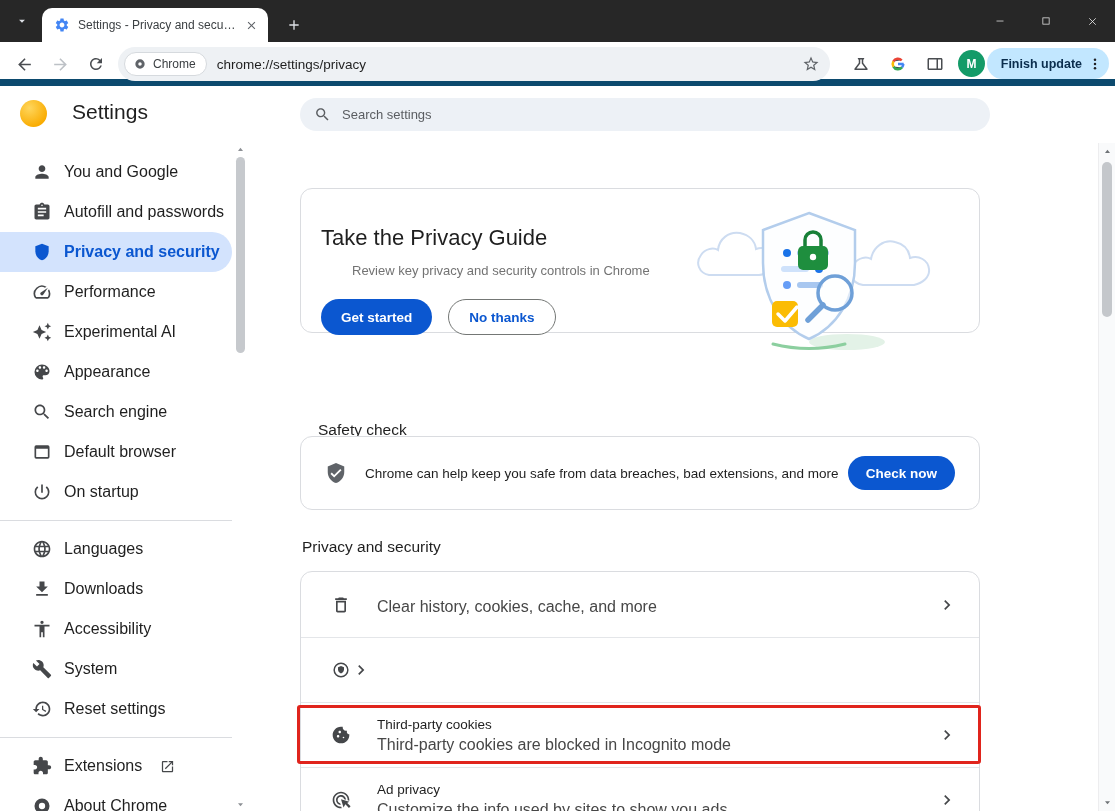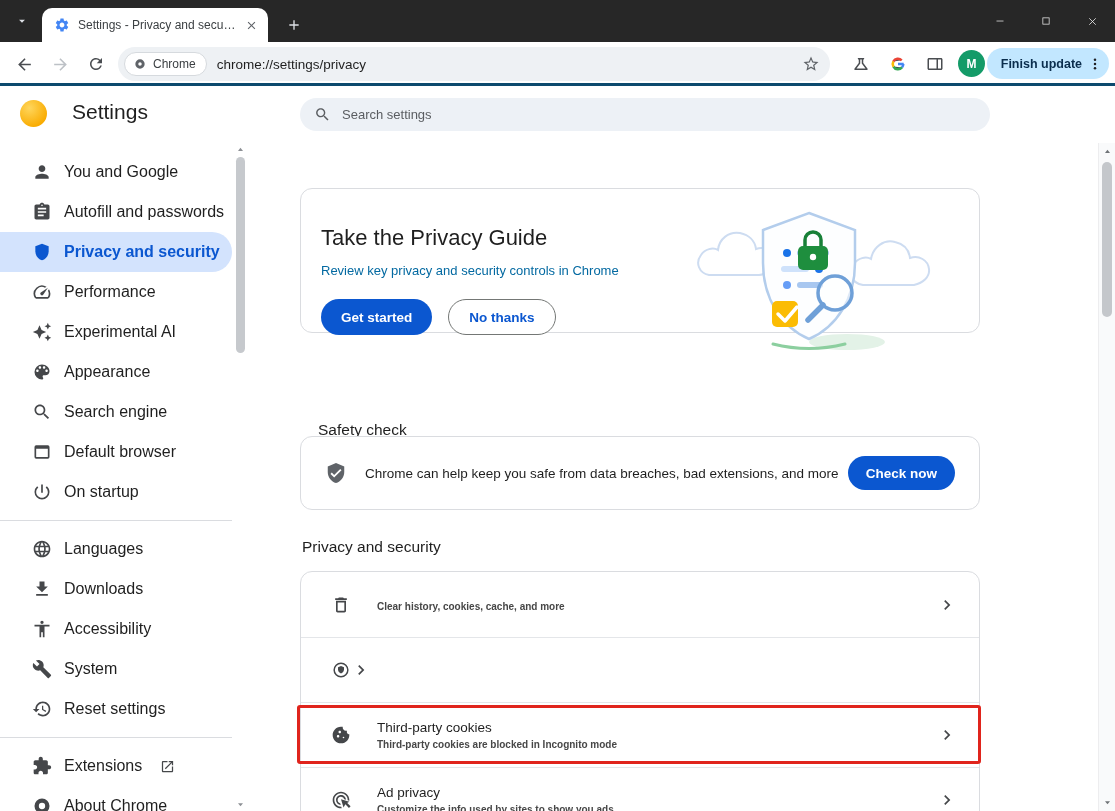--- a/index.html
+++ b/index.html
@@ -11,21 +11,21 @@
   .tabstrip{position:absolute;left:0;top:0;width:100%;height:42px;background:#272727;}
   .tsearch{position:absolute;left:8px;top:7px;width:28px;height:28px;border:none;background:transparent;color:#dee1e6;display:flex;align-items:center;justify-content:center;border-radius:14px;padding:0;}
   .tab{position:absolute;left:42px;top:8px;width:226px;height:34px;background:#fff;border-radius:10px 10px 0 0;display:flex;align-items:center;padding:0 8px 0 12px;}
   .tab-title{flex:1;font-size:12px;color:#3c4043;white-space:nowrap;overflow:hidden;text-overflow:ellipsis;margin:0 6px 0 8px;}
   .tclose{width:18px;height:18px;border:none;background:transparent;color:#5f6368;display:flex;align-items:center;justify-content:center;border-radius:9px;padding:0;}
   .newtab{position:absolute;left:281px;top:12px;width:26px;height:26px;border:none;background:transparent;color:#dee1e6;display:flex;align-items:center;justify-content:center;border-radius:13px;padding:0;}
   .wc{position:absolute;right:0;top:0;height:42px;display:flex;}
   .wcbtn{width:46px;height:42px;border:none;background:transparent;color:#eaeaea;display:flex;align-items:center;justify-content:center;padding:0;}
 
   
-  .toolbar{position:absolute;left:0;top:42px;width:100%;height:44px;background:#fff;border-bottom:3px solid #0c4a6e;}
+  .toolbar{position:absolute;left:0;top:42px;width:100%;height:44px;background:#fff;border-bottom:7px solid #0c4a6e;}
   .navbtn{position:absolute;top:4px;width:36px;height:36px;border:none;background:transparent;border-radius:18px;display:flex;align-items:center;justify-content:center;color:#4a4d51;padding:0;}
   .navbtn.disabled{color:#bdc1c6;}
   .omnibox{position:absolute;left:118px;top:5px;width:712px;height:34px;background:#eef1f4;border-radius:17px;display:flex;align-items:center;padding:0 10px 0 6px;}
   .chip{height:24px;border-radius:12px;background:#fff;border:1px solid #d6dade;display:flex;align-items:center;gap:6px;padding:0 10px 0 8px;color:#3c4043;font-size:12px;}
   .url{margin-left:10px;font-size:13.5px;color:#1f1f1f;flex:1;white-space:nowrap;overflow:hidden;}
   .star{color:#5f6368;}
   .actbtn{position:absolute;top:4px;width:36px;height:36px;border:none;background:transparent;border-radius:18px;display:flex;align-items:center;justify-content:center;color:#4a4d51;padding:0;}
   .avatar{position:absolute;left:958px;top:8px;width:27px;height:27px;border-radius:50%;background:#149b68;color:#fff;font-size:12px;font-weight:700;display:flex;align-items:center;justify-content:center;border:none;padding:0;}
   .updatepill{position:absolute;right:6px;top:6px;height:31px;border-radius:16px;background:#c2e7ff;display:flex;align-items:center;gap:5px;padding:0 6px 0 14px;border:none;}
   .updatepill .lbl{font-size:12.5px;font-weight:600;color:#0a2d4d;text-align:center;}
@@ -61,37 +61,37 @@
   .mscroll .arr.up{top:3px;}
   .mscroll .arr.down{bottom:3px;}
   .mscroll .thumb{position:absolute;left:3px;top:19px;width:10px;height:155px;border-radius:5px;background:#c4c7cb;}
 
   
   .main{position:absolute;left:300px;top:143px;width:682px;height:668px;}
   .card{background:#fff;border:1px solid #dadce0;border-radius:12px;}
   .gcard{position:absolute;left:0;top:45px;width:680px;height:145px;}
   .gleft{padding:36px 0 0 20px;}
   .gtitle{font-size:22px;color:#1f1f1f;}
-  .gsub{margin-top:12px;font-size:13px;color:#0369a1;}
+  .gsub{margin-top:12px;font-size:13px;color:#737373;margin-left:31px;}
   .gbtns{margin-top:21px;display:flex;gap:16px;}
   .btn-primary{height:36px;border-radius:18px;background:#0b57d0;color:#fff;border:none;font-size:13.5px;font-weight:600;padding:0 20px;}
   .btn-secondary{height:36px;border-radius:18px;background:#fff;color:#0b57d0;border:1px solid #747775;font-size:13.5px;font-weight:600;padding:0 20px;}
   .illus{position:absolute;right:14px;top:12px;width:270px;height:152px;}
   .seclabel{position:absolute;left:2px;font-size:15.5px;color:#1f1f1f;}
   .scard{position:absolute;left:0;top:293px;width:680px;height:74px;display:flex;align-items:center;padding:0 24px;}
   .sicon{width:22px;height:22px;color:#5f6368;flex:0 0 22px;}
   .stext{flex:1;margin-left:18px;font-size:13.5px;color:#1f1f1f;}
   .btn-check{height:34px;border-radius:17px;background:#0b57d0;color:#fff;border:none;font-size:13.5px;font-weight:600;padding:0 18px;}
   .pcard{position:absolute;left:0;top:428px;width:680px;height:270px;overflow:hidden;}
   .prow{height:65px;display:flex;align-items:center;padding:0 22px 0 30px;cursor:pointer;position:relative;}
   .prow + .prow{border-top:1px solid #e4e6e9;}
   .ricon{width:20px;height:20px;color:#45474a;flex:0 0 20px;}
   .rtexts{margin-left:26px;flex:1;}
   .rtitle{font-size:13.5px;color:#1f1f1f;}
-  .rsub{font-size:10px;color:#474747;margin-top:4px;font-weight:bold;}
+  .rsub{font-size:16px;color:#474747;margin-top:4px;}
   .chev{width:20px;height:20px;color:#45474a;}
   .redbox{position:absolute;left:-3px;top:562px;width:684px;height:59px;border:3px solid #e0241c;border-radius:3px;z-index:6;pointer-events:none;}
 </style>
 </head>
 <body>
 
 <div class="window">
 
   <div class="tabstrip">
     <button class="tsearch">

